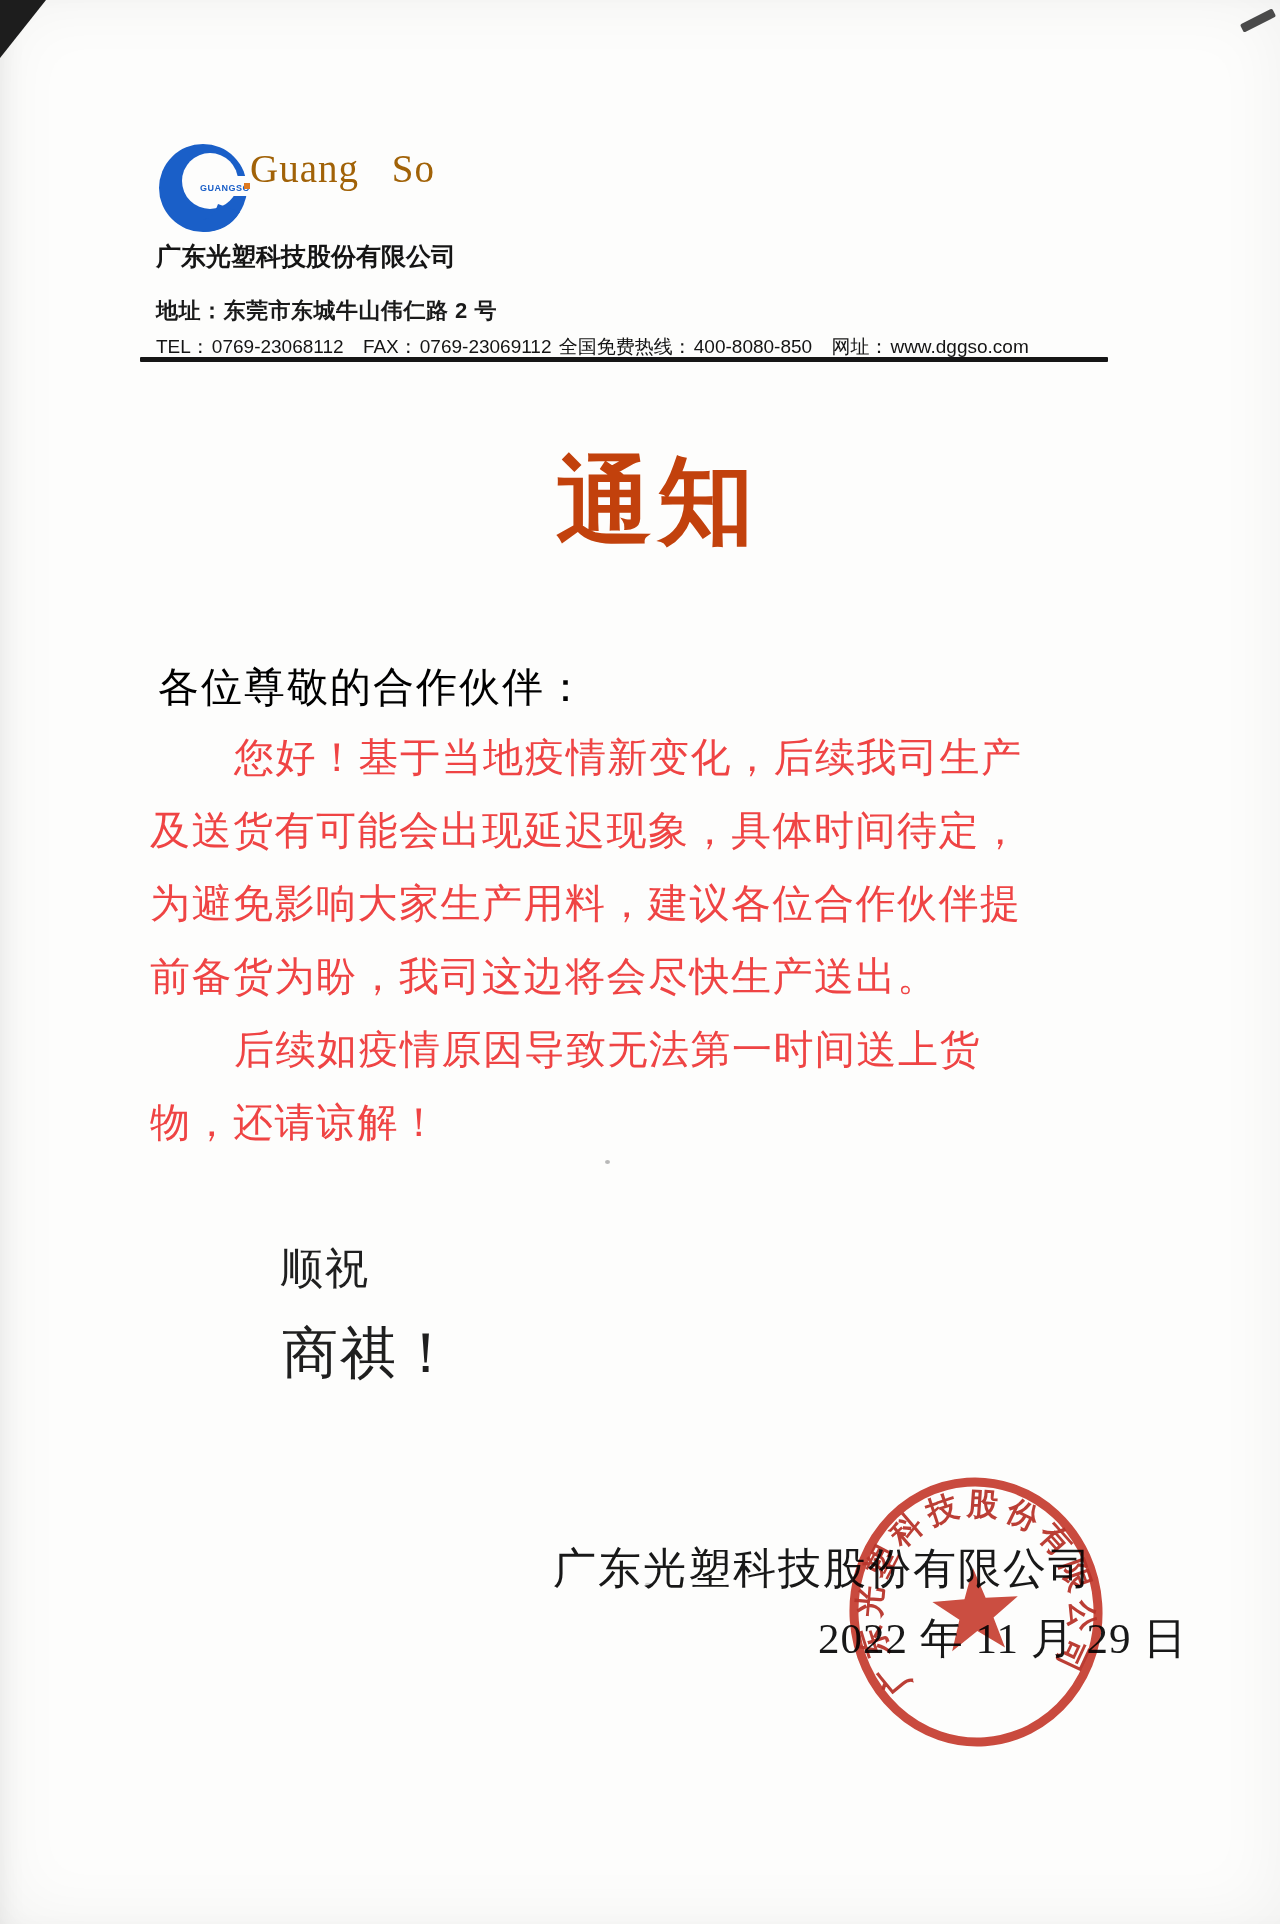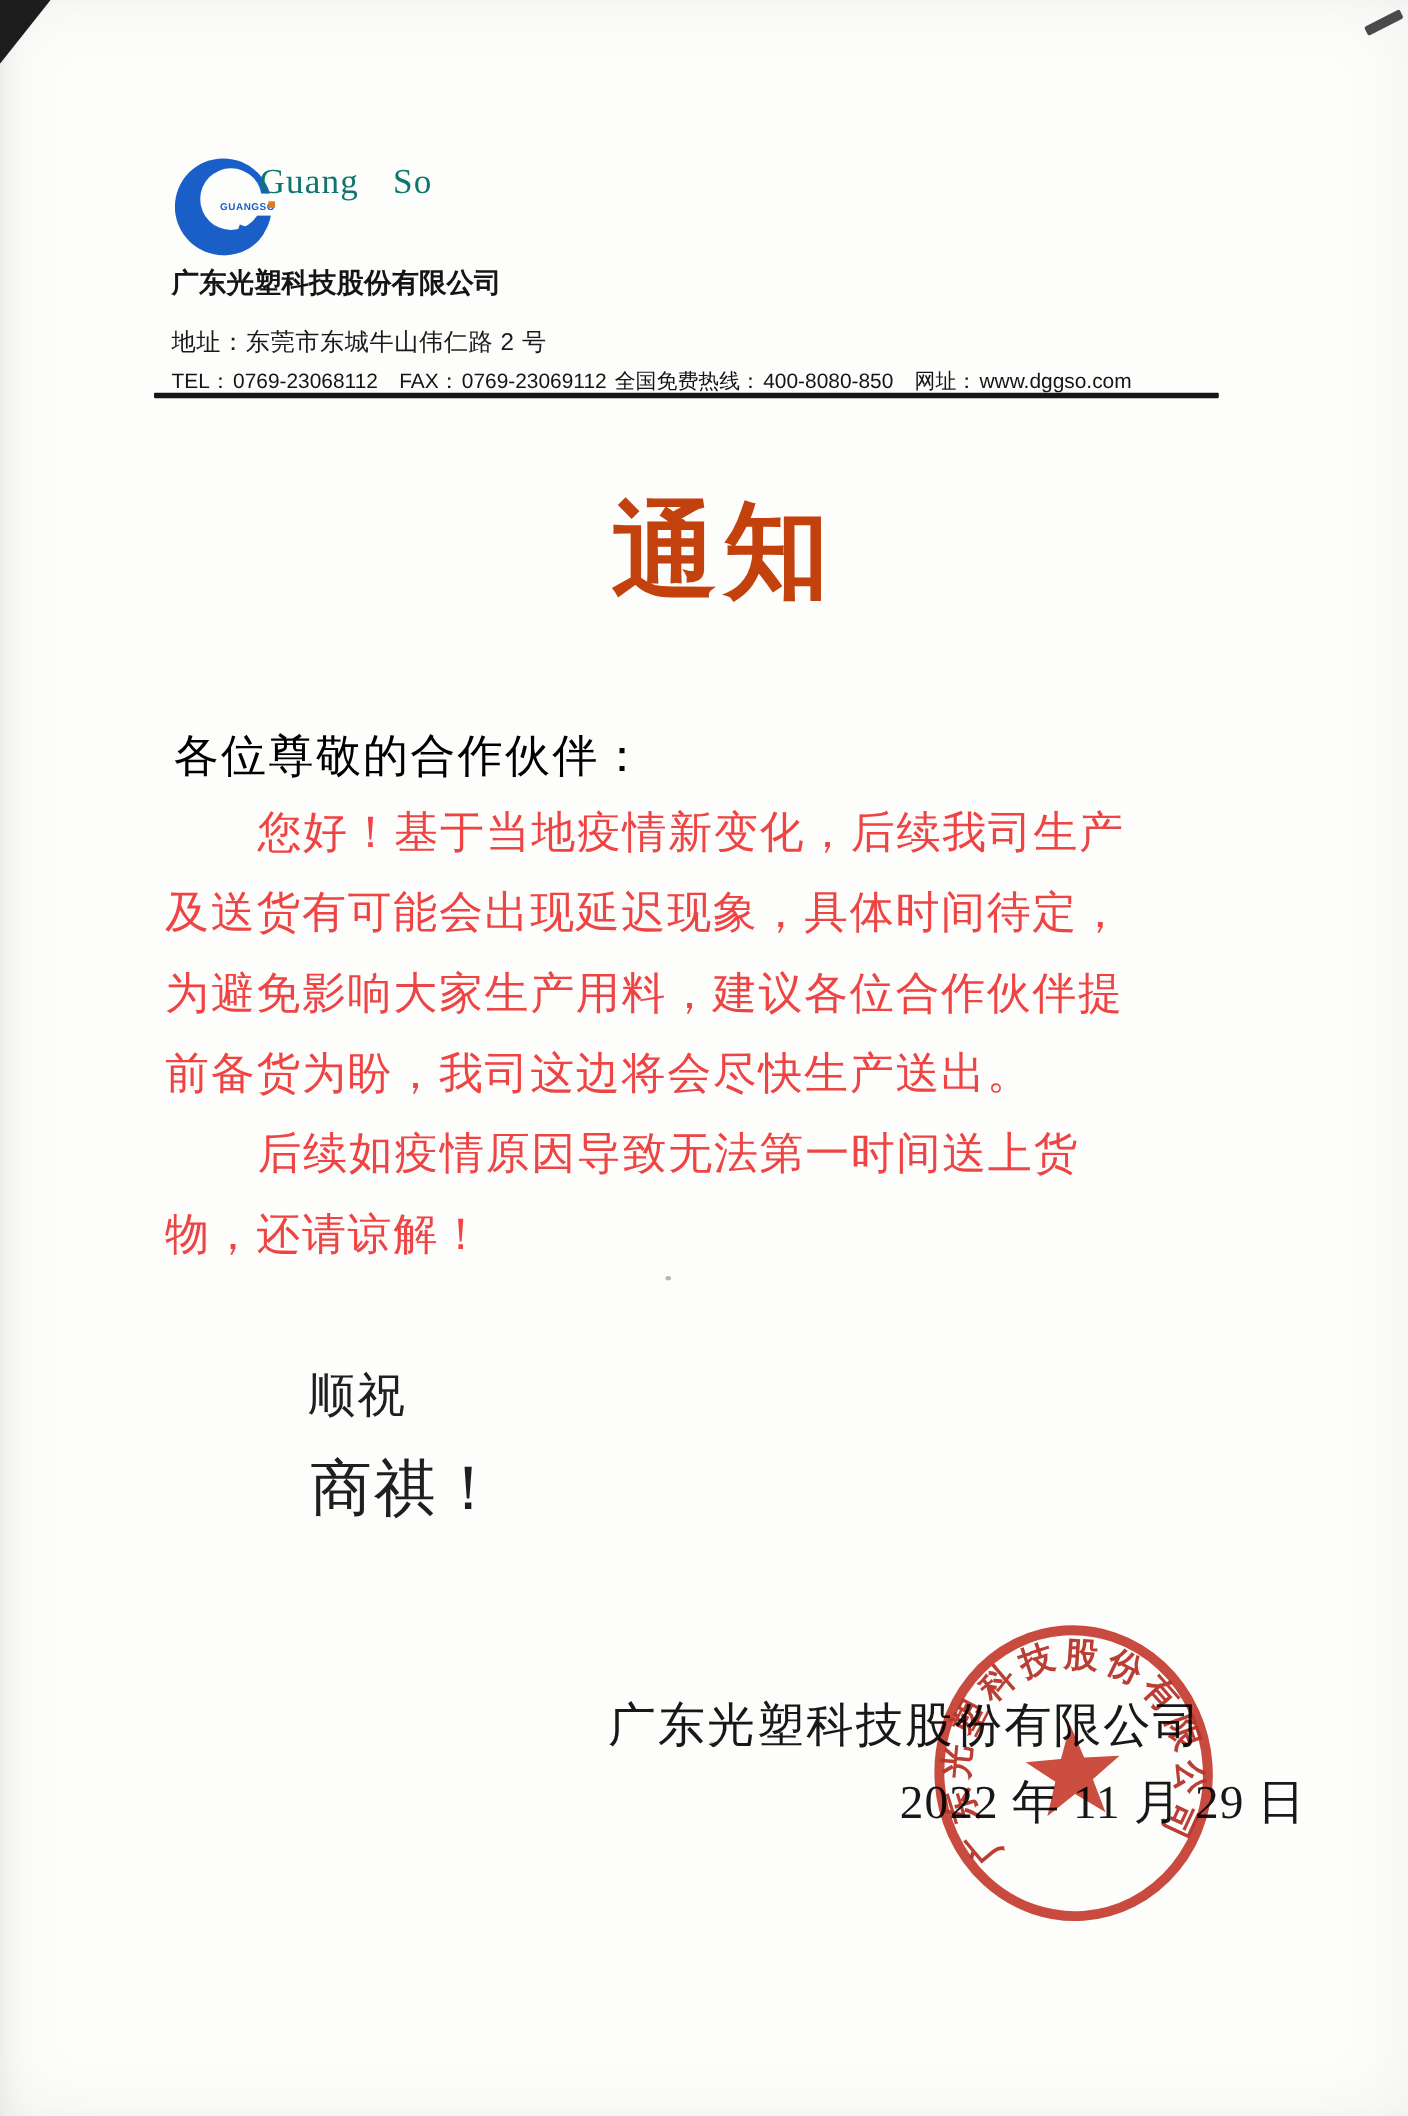--- a/index.html
+++ b/index.html
@@ -14,25 +14,25 @@
     clip-path:polygon(0 0,100% 0,0 100%);}
   .corner-tr{position:absolute;left:1240px;top:16px;width:36px;height:9px;background:#2c2c2c;
     transform:rotate(-27deg);border-radius:2px;opacity:.85;}
   .speck{position:absolute;background:#8a8a8a;border-radius:50%;}
   .speck1{left:605px;top:1160px;width:5px;height:4px;opacity:.6;}
   .speck2{left:645px;top:1583px;width:7px;height:4px;opacity:.35;transform:rotate(20deg);}
 
   
   .logo-wrap{position:absolute;left:158px;top:136px;width:420px;height:104px;}
   .logo-mark{position:absolute;left:0;top:2px;}
-  .brand-text{position:absolute;left:78px;top:10px;font-size:32px;color:#0f766e;
+  .brand-text{position:absolute;left:92px;top:10px;font-size:39px;color:#a16207;
     letter-spacing:1px;word-spacing:22px;font-weight:500;}
   .company-name{position:absolute;left:156px;top:240px;font-size:25px;font-weight:800;
     letter-spacing:0px;color:#151515;font-family:"Liberation Serif","DejaVu Serif",serif;}
-  .address-line{position:absolute;left:156px;top:296px;font-size:22px;font-weight:400;
+  .address-line{position:absolute;left:156px;top:296px;font-size:22px;font-weight:700;
     color:#1a1a1a;font-family:"Liberation Sans","DejaVu Sans",sans-serif;letter-spacing:0.5px;}
   .contact-line{position:absolute;left:156px;top:334px;font-size:19px;font-weight:400;
     color:#141414;font-family:"Liberation Sans","DejaVu Sans",sans-serif;white-space:nowrap;}
   .contact-line .seg{margin-right:14px;}
   .contact-line .seg.tight{margin-right:2px;}
   .header-rule{position:absolute;left:140px;top:357px;width:968px;height:5px;background:#161616;
     border-radius:1px;}
 
   
   .doc-title{position:absolute;left:556px;top:438px;font-size:96px;font-weight:600;

